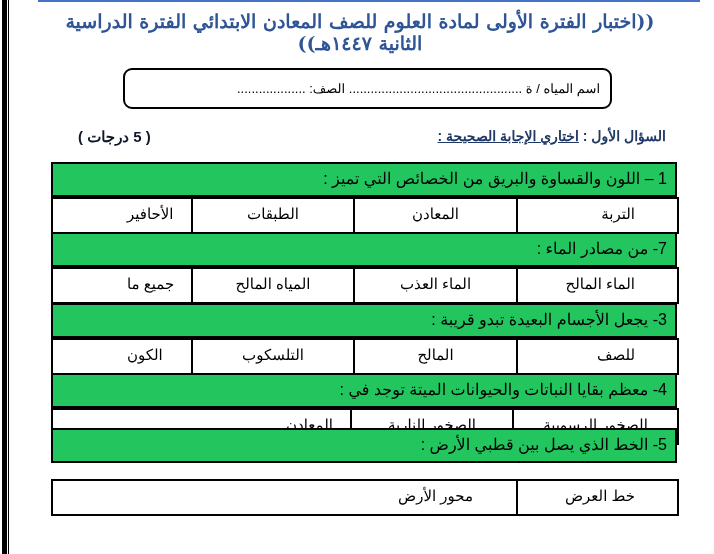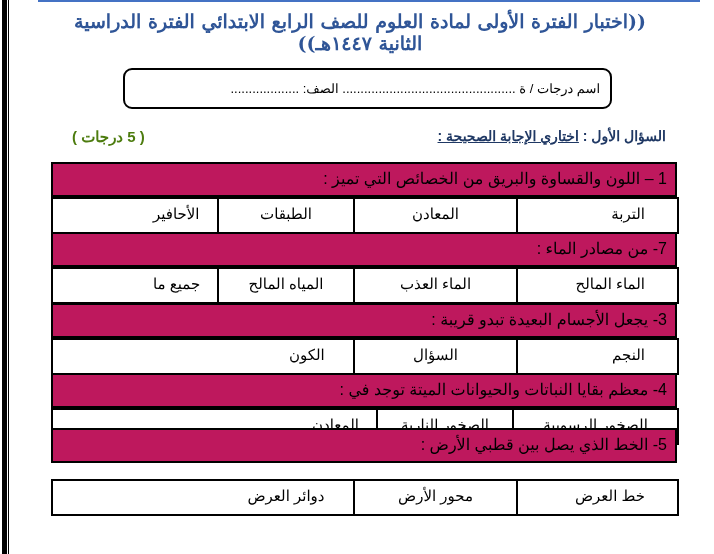--- a/index.html
+++ b/index.html
@@ -22,56 +22,56 @@
     font-family: "Liberation Sans", sans-serif;
   }
   .info-box .dots { letter-spacing: 1px; }
   .q-header {
     position: absolute; right: 48px; top: 128px; direction: rtl;
     font-weight: bold; font-size: 14px; color: #1f3864;
     font-family: "Liberation Sans", sans-serif;
   }
   .q-header .u { text-decoration: underline; text-decoration-color: #1f3864; text-align: right; }
   .grade {
-    position: absolute; left: 72px; top: 128px; direction: rtl;
-    font-weight: bold; font-size: 15px; color: #4d7c0f;
+    position: absolute; left: 78px; top: 128px; direction: rtl;
+    font-weight: bold; font-size: 15px; color: #0f172a;
     font-family: "Liberation Sans", sans-serif;
   }
   .q-table { position: absolute; left: 51px; top: 162px; width: 628px; }
   .q-row {
-    position: absolute; left: 0; width: 626px; height: 35px; background: #be185d;
+    position: absolute; left: 0; width: 626px; height: 35px; background: #22c55e;
     border: 2px solid #000; box-sizing: border-box; direction: rtl;
     font-size: 16px; line-height: 30px; padding-right: 8px; color: #000;
     font-family: "Liberation Sans", sans-serif;
   }
   .opt-row {
     position: absolute; left: 0; width: 628px; height: 37px; border: 2px solid #000;
     box-sizing: border-box; display: flex; direction: rtl;
     font-family: "Liberation Sans", sans-serif;
   }
   .opt {
     box-sizing: border-box; font-size: 15px; line-height: 30px; text-align: center; color: #000;
   }
   .opt + .opt { border-right: 2px solid #000; }
-  .opt.c1 { width: 159px; text-align: right; padding-right: 32px; }
+  .opt.c1 { width: 159px; text-align: right; padding-right: 42px; }
   .opt.c2 { width: 163px; }
-  .opt.c3 { width: 136px; }
+  .opt.c3 { width: 162px; }
   .opt.c4 { width: 136px; text-align: left; padding-left: 70px; }
 </style>
 </head>
 <body>
 
 <div class="left-bar"></div>
 <div class="left-bar2"></div>
 <div class="top-rule"></div>
 
-<div class="title">((اختبار الفترة الأولى لمادة العلوم للصف الرابع الابتدائي الفترة الدراسية الثانية ١٤٤٧هـ))</div>
+<div class="title">((اختبار الفترة الأولى لمادة العلوم للصف المعادن الابتدائي الفترة الدراسية الثانية ١٤٤٧هـ))</div>
 
 <div class="info-box">
-  <span>اسم درجات / ة</span>
+  <span>اسم المياه / ة</span>
   <span class="dots">................................................</span>
   <span>الصف:</span>
   <span class="dots">...................</span>
 </div>
 
 <div class="q-header">
   <span>السؤال الأول :</span>
   <span class="u">اختاري الإجابة الصحيحة :</span>
 </div>
 <div class="grade">( 5 درجات )</div>
@@ -89,31 +89,31 @@
   <div class="q-row" style="top:70px">7- من مصادر الماء :</div>
   <div class="opt-row" style="top:105px">
     <div class="opt c1">الماء المالح</div>
     <div class="opt c2">الماء العذب</div>
     <div class="opt c3">المياه المالح</div>
     <div class="opt c4">جميع ما سبق</div>
   </div>
 
   <div class="q-row" style="top:141px">3- يجعل الأجسام البعيدة تبدو قريبة :</div>
   <div class="opt-row" style="top:176px">
-    <div class="opt c1">النجم</div>
-    <div class="opt c2">السؤال</div>
+    <div class="opt c1">للصف</div>
+    <div class="opt c2">المالح</div>
+    <div class="opt c3">التلسكوب</div>
     <div class="opt c4">الكون</div>
   </div>
 
   <div class="q-row" style="top:211px">4- معظم بقايا النباتات والحيوانات الميتة توجد في :</div>
   <div class="opt-row" style="top:246px">
     <div class="opt c2">الصخور الرسوبية</div>
     <div class="opt c3">الصخور النارية</div>
     <div class="opt c4">المعادن</div>
   </div>
 
   <div class="q-row" style="top:266px">5- الخط الذي يصل بين قطبي الأرض :</div>
   <div class="opt-row" style="top:317px">
     <div class="opt c1">خط العرض</div>
     <div class="opt c2">محور الأرض</div>
-    <div class="opt c3">دوائر العرض</div>
   </div>
 </div>
 
 </body></html>

